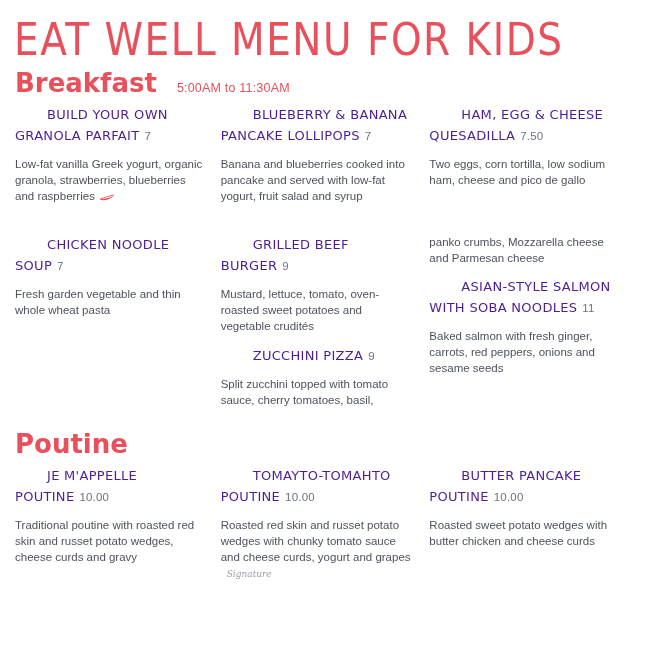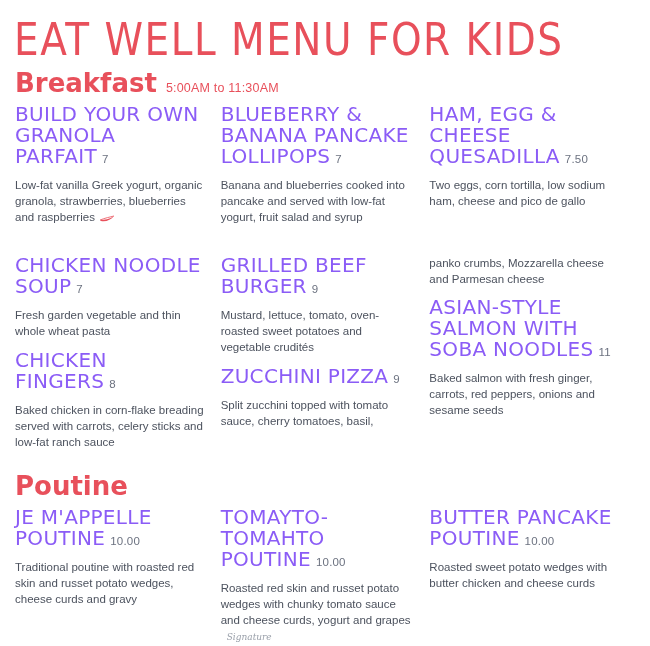--- a/index.html
+++ b/index.html
@@ -32,21 +32,21 @@
     white-space: nowrap;
     transform: scaleY(1.12);
     transform-origin: left top;
   }
   .section {
     padding: 0 12px;
   }
   .section-head {
     display: flex;
     align-items: baseline;
-    gap: 9px;
+    gap: 20px;
     padding-left: 3px;
   }
   .section-title {
     font-family: "DejaVu Sans", sans-serif;
     font-size: 26px;
     line-height: 30px;
     color: #e8505b;
     font-weight: 700;
     letter-spacing: 0px;
   }
@@ -65,26 +65,27 @@
     flex: 1 1 33.33%;
     padding-right: 14px;
     box-sizing: border-box;
   }
   .col:first-child { padding-left: 3px; }
   .item {
     margin-bottom: 11px;
   }
   .item-title {
     font-family: "DejaVu Sans", sans-serif;
-    font-size: 20px;
+    font-size: 13px;
     line-height: 21px;
-    color: #8b5cf6;
+    color: #4c1d95;
     letter-spacing: 0.3px;
     font-weight: 400;
     display: inline;
+    margin-left: 32px;
   }
   .item-price {
     font-size: 11.5px;
     color: #6c7280;
     letter-spacing: 0.2px;
     margin-left: 5px;
     font-weight: 400;
     white-space: nowrap;
   }
   .item-desc {
@@ -161,24 +162,20 @@
   </div>
 
   <div class="section lunch-block">
     <div class="cols">
 
       <div class="col">
         <div class="item">
           <div><span class="item-title">CHICKEN NOODLE SOUP</span><span class="item-price">7</span></div>
           <div class="item-desc">Fresh garden vegetable and thin whole wheat pasta</div>
         </div>
-        <div class="item">
-          <div><span class="item-title">CHICKEN FINGERS</span><span class="item-price">8</span></div>
-          <div class="item-desc">Baked chicken in corn-flake breading served with carrots, celery sticks and low-fat ranch sauce</div>
-        </div>
       </div>
 
       <div class="col">
         <div class="item">
           <div><span class="item-title">GRILLED BEEF BURGER</span><span class="item-price">9</span></div>
           <div class="item-desc">Mustard, lettuce, tomato, oven-roasted sweet potatoes and vegetable crudités</div>
         </div>
         <div class="item">
           <div><span class="item-title">ZUCCHINI PIZZA</span><span class="item-price">9</span></div>
           <div class="item-desc">Split zucchini topped with tomato sauce, cherry tomatoes, basil,</div>

